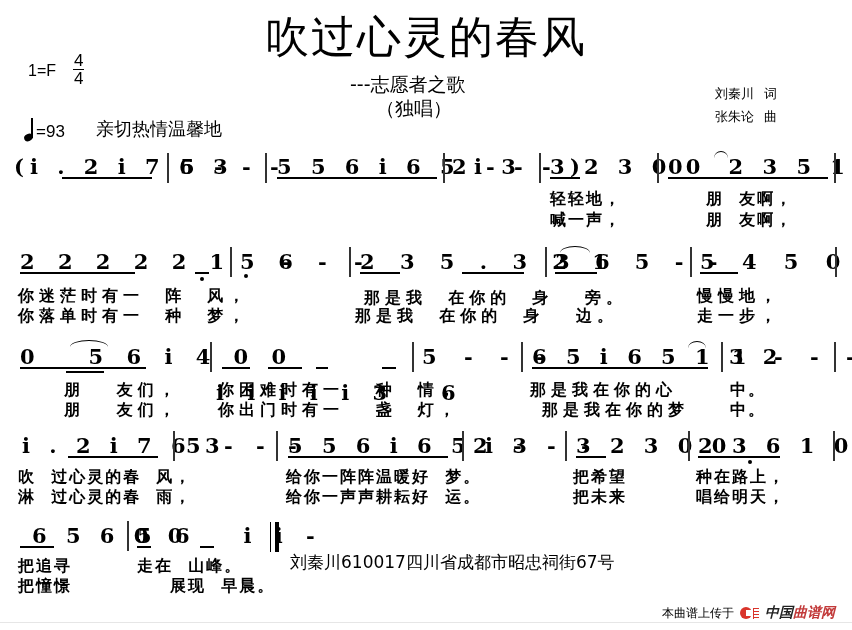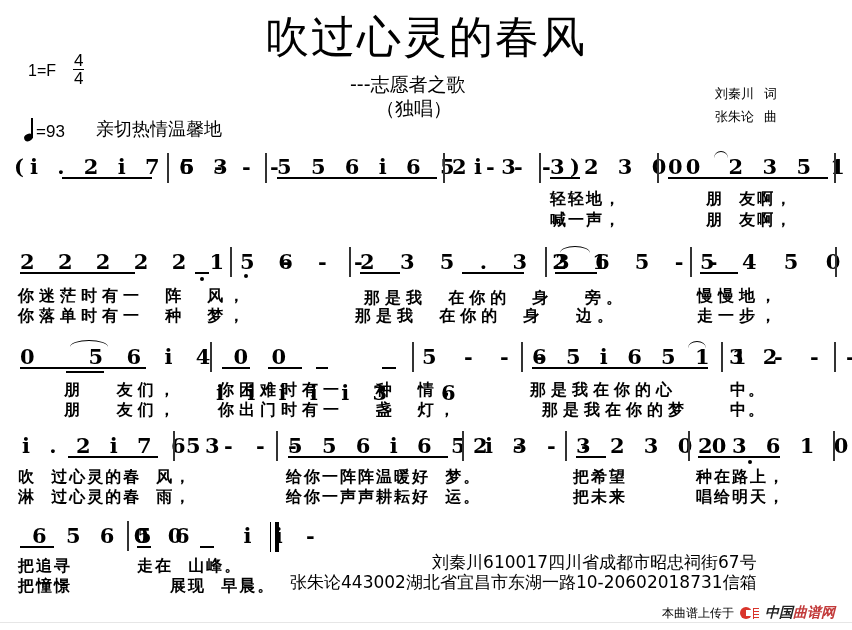--- a/index.html
+++ b/index.html
@@ -184,21 +184,20 @@
   <div class="ul" style="left:137px;top:546px;width:14px;"></div>
   <div class="ul" style="left:200px;top:546px;width:14px;"></div>
   <div class="lyr" style="left:18px;top:556px;">把追寻</div>
   <div class="lyr" style="left:137px;top:556px;">走在  山峰。</div>
   <div class="lyr" style="left:18px;top:576px;">把憧憬</div>
   <div class="lyr" style="left:132px;top:576px;margin-left:38px;">展现  早晨。</div>
 </div>
 
 <div class="abs address">
   <div>刘秦川610017四川省成都市昭忠祠街67号</div>
-  <div>张朱论443002湖北省宜昌市东湖一路10-20602018731信箱</div>
 </div>
 
 <div class="abs watermark">
   <span>本曲谱上传于</span>
   <span class="wm-logo">
       <span class="wm-c"></span>
       <span class="wm-bars"></span>
     </span>
   <span><span class="wm-text1">中国</span><span class="wm-text2">曲谱网</span></span>
 </div>

